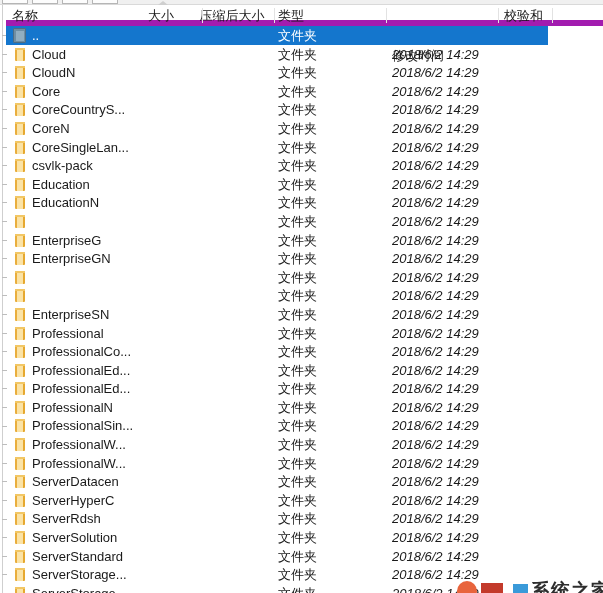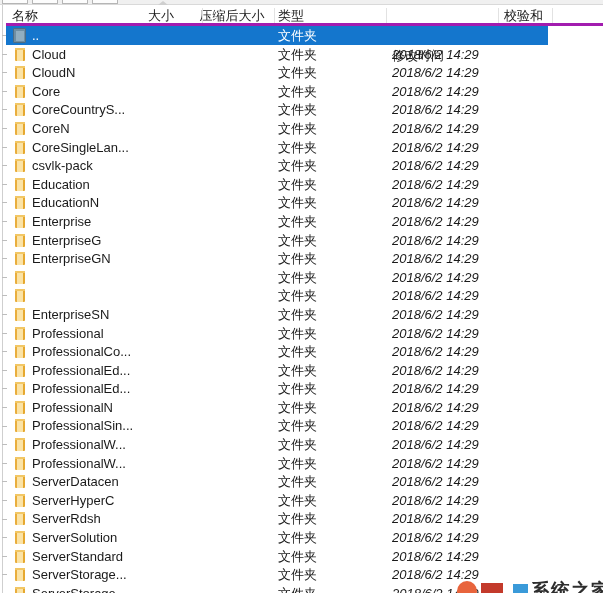--- a/index.html
+++ b/index.html
@@ -62,21 +62,21 @@
     background: #bdbdbd;
   }
 
   
   #column-header {
     position: absolute;
     left: 6px; top: 0;
     width: 597px;
     height: 21px;
     background: #ffffff;
-    border-bottom: 3px solid #a21caf;
+    border-bottom: 6px solid #a21caf;
     box-sizing: border-box;
   }
   .col-head {
     position: absolute;
     top: 2px;
     height: 17px;
     line-height: 17px;
     font-size: 13px;
     color: #1a1a1a;
     white-space: nowrap;
@@ -372,21 +372,20 @@
         <div class="folder-icon"></div>
         <div class="cell c-name">EducationN</div>
         <div class="cell c-size"></div>
         <div class="cell c-psize"></div>
         <div class="cell c-type">文件夹</div>
         <div class="cell c-mtime">2018/6/2 14:29</div>
         <div class="cell c-crc"></div>
       </div>
       <div class="row">
         <div class="folder-icon"></div>
-        <div class="cell c-name">Enterprise</div>
         <div class="cell c-size"></div>
         <div class="cell c-psize"></div>
         <div class="cell c-type">文件夹</div>
         <div class="cell c-mtime">2018/6/2 14:29</div>
         <div class="cell c-crc"></div>
       </div>
       <div class="row">
         <div class="folder-icon"></div>
         <div class="cell c-name">EnterpriseG</div>
         <div class="cell c-size"></div>

